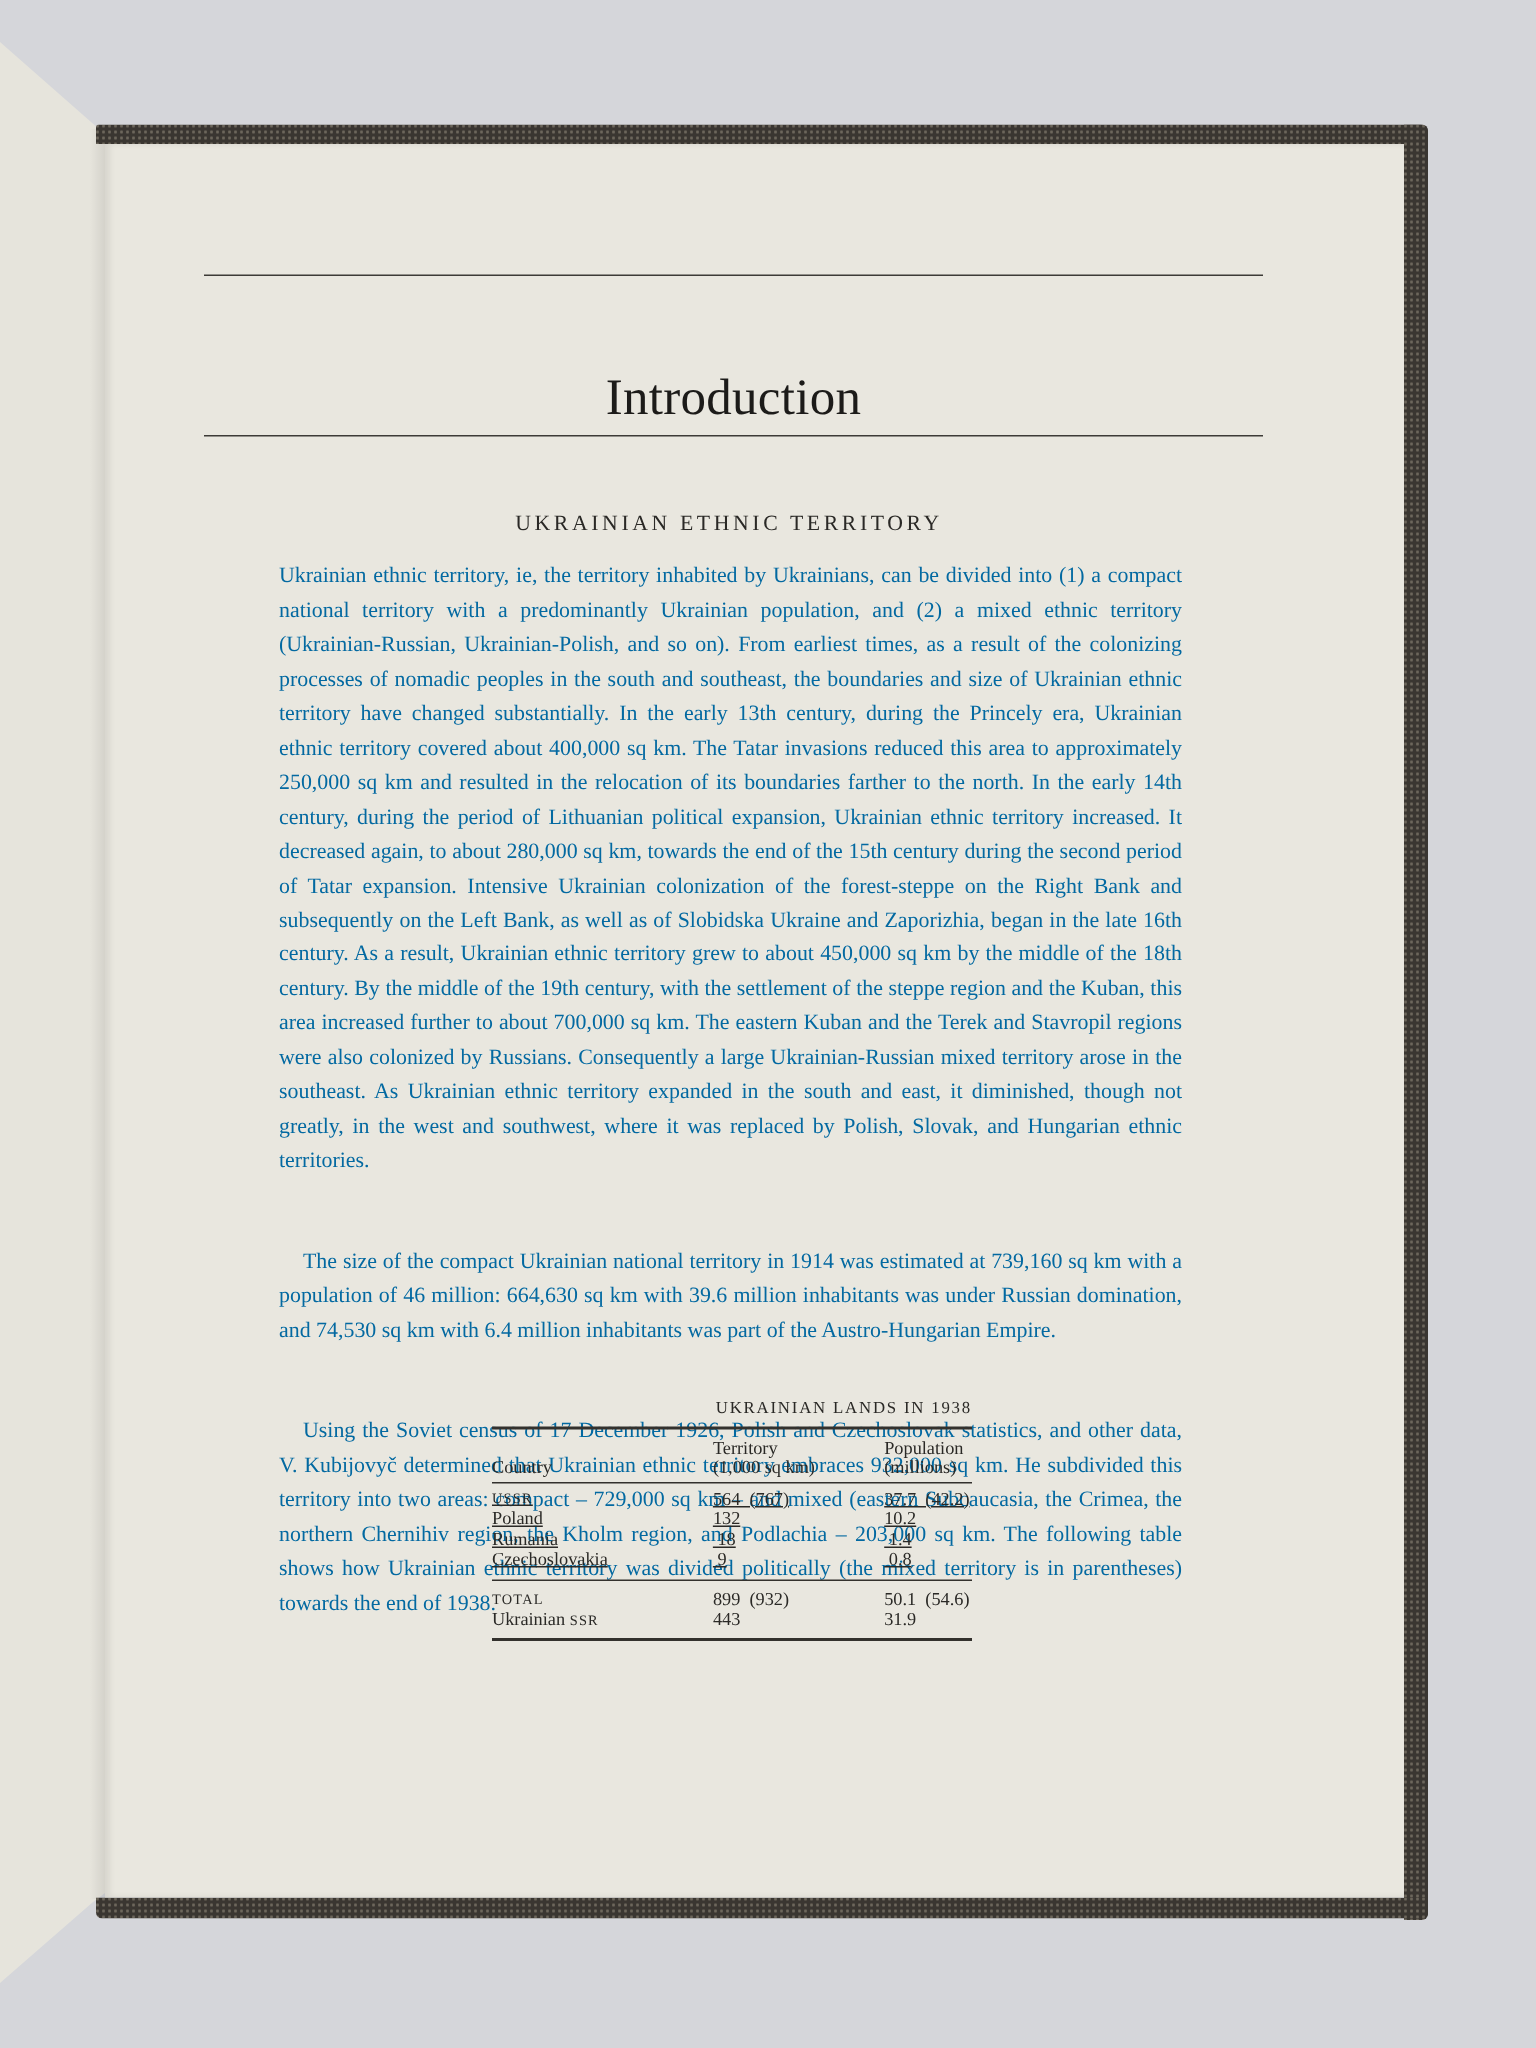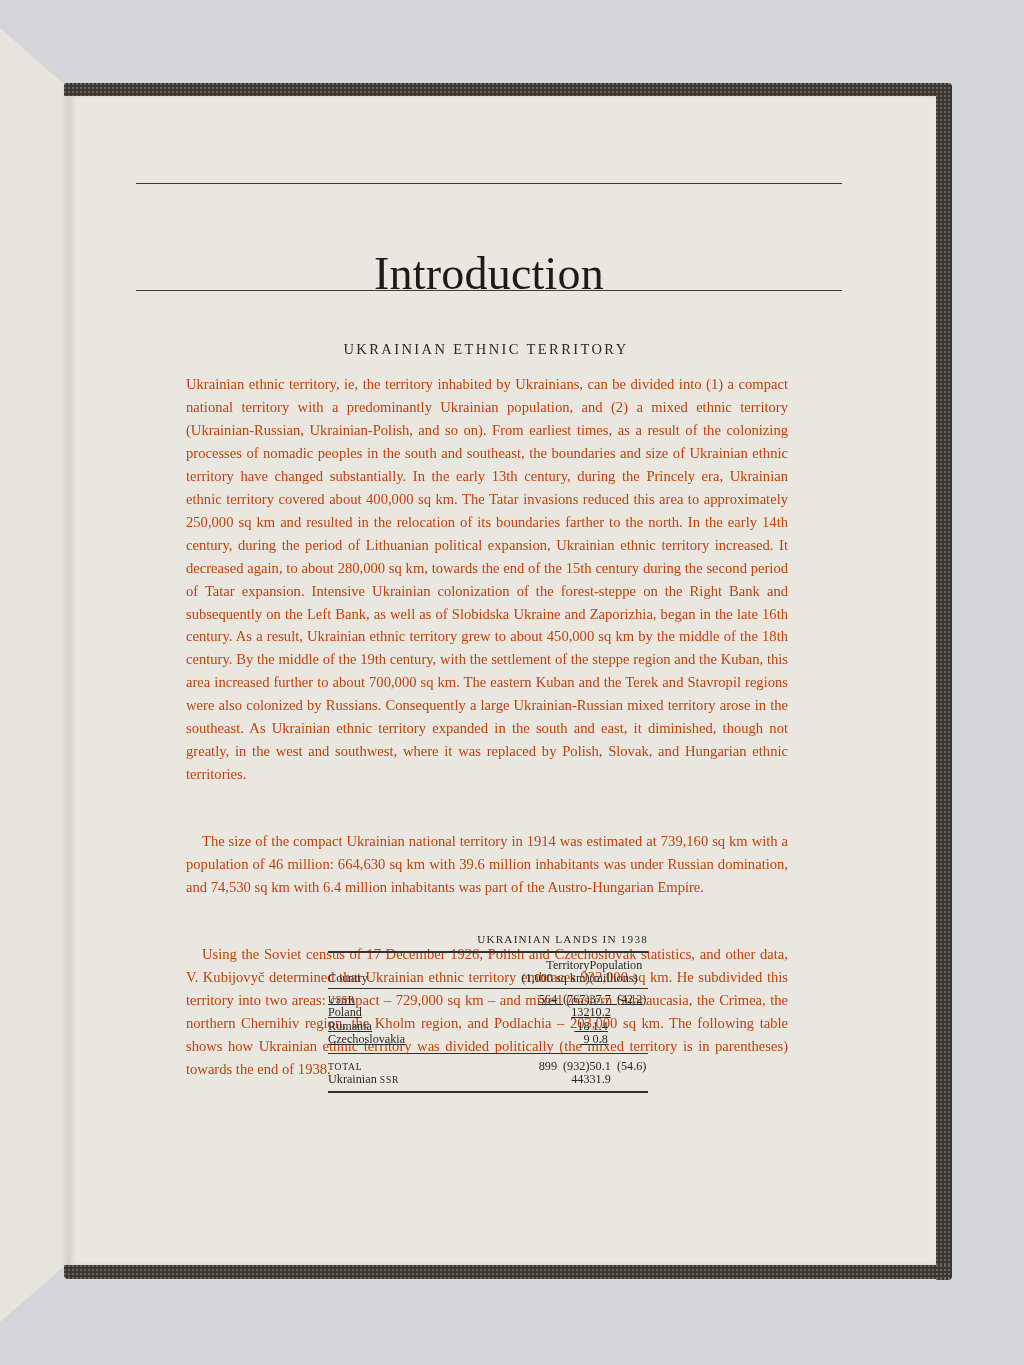--- a/index.html
+++ b/index.html
@@ -31,48 +31,48 @@
   .page {
     position:absolute; left:70px; top:96px; width:866px; height:1169px;
     background:#e9e7df;
     box-shadow: inset 3px 0 4px rgba(0,0,0,0.08);
   }
   .rule { position:absolute; left:136px; width:706px; height:1px; background:#3d3b37; }
   .rule-top { top:183px; }
   .rule-bottom { top:290px; }
   .title {
     position:absolute; left:136px; width:706px; top:222px; text-align:center;
-    font-size:46px; font-weight:normal; letter-spacing:0.2px; color:#1c1b19;
+    font-size:34px; font-weight:normal; letter-spacing:0.2px; color:#1c1b19;
     line-height:42px;
   }
   .section-heading {
     position:absolute; left:185px; width:602px; top:339px; text-align:center;
     font-size:14.5px; letter-spacing:2.4px; color:#2a2926; line-height:20px;
   }
   .body-text {
     position:absolute; left:186px; width:602px; top:373px;
-    font-size:14.6px; line-height:22.95px; color:#c2410c;
+    font-size:14.6px; line-height:22.95px; color:#0369a1;
     text-align:justify;
   }
   .body-text p { margin:0; }
   .body-text p.indent { text-indent:16px;margin-top:44px; }
   .table-wrap {
     position:absolute; left:328px; top:932px; width:320px;
     font-size:12.2px; color:#2a2926;
   }
   .table-caption {
     text-align:right; font-size:11.2px; letter-spacing:1.2px; line-height:14px;
     margin-bottom:5px;
   }
   .t-rule { height:1px; background:#33312d; }
   .t-rule.thick { height:1.5px; }
   .t-head { display:flex; align-items:flex-end; padding:6px 0 3px 0; line-height:13px; }
   .t-row { display:flex; line-height:13.6px; }
   .c1 { width:156px; }
-  .c2 { width:121px;text-align:right; }
+  .c2 { width:121px; }
   .c3 { width:62px; }
   .t-body { padding:4px 0 6px 0;text-decoration:underline; }
   .t-foot { padding:6px 0 4px 0; }
   .num { white-space:pre; }
   .smallcaps-label { font-size:9.6px; letter-spacing:0.8px; }
 </style>
 </head>
 <body>
 
 <div class="flap"></div>

